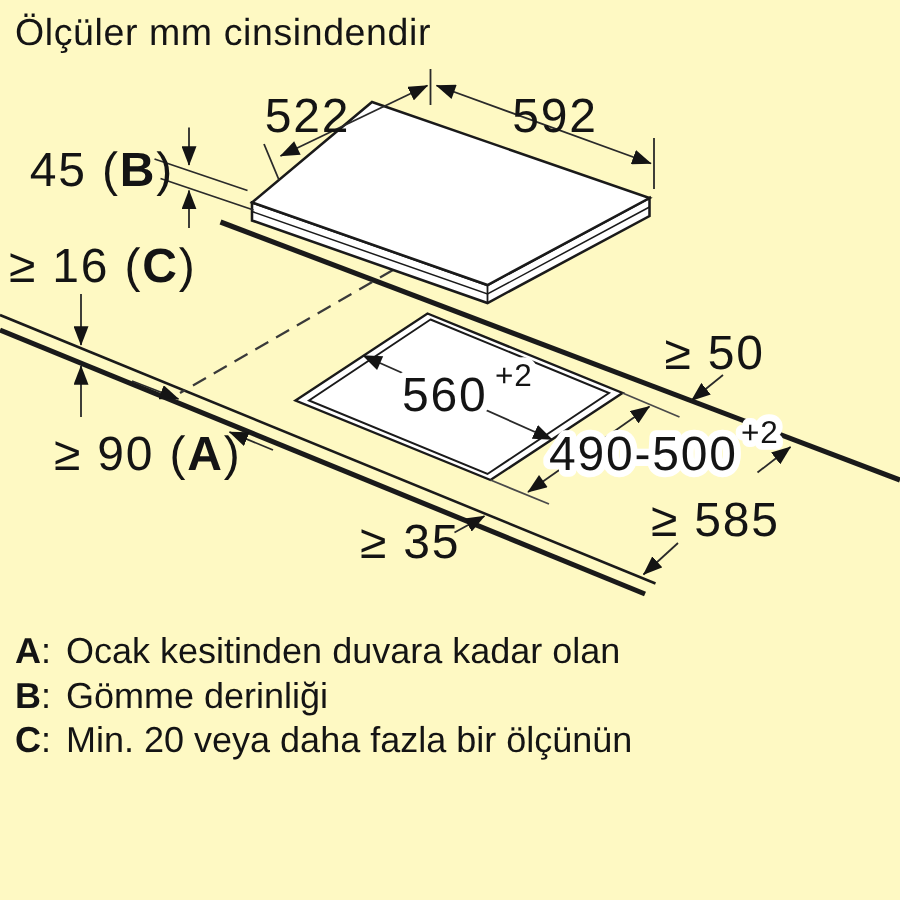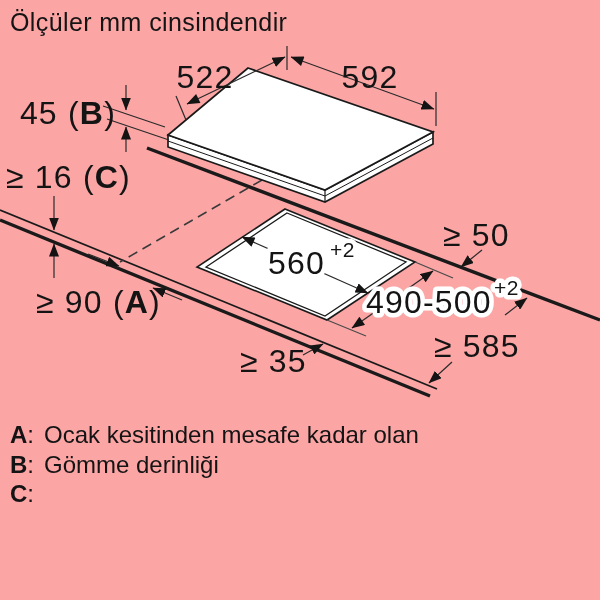--- a/index.html
+++ b/index.html
@@ -1,16 +1,16 @@
 <!DOCTYPE html>
 <html><head>
 <meta charset="utf-8">
 <style>
   html,body{margin:0;padding:0;background:#fff;}
-  .page{position:relative;width:600px;height:600px;background:#fca5a5;overflow:hidden;
+  .page{position:relative;width:600px;height:600px;background:#fef9c3;overflow:hidden;
         font-family:"Liberation Sans",sans-serif;color:#111;}
   .title{position:absolute;left:10px;top:8px;font-size:25px;letter-spacing:.4px;color:#141414;}
   .diagram{position:absolute;left:0;top:0;}
   svg text{font-family:"Liberation Sans",sans-serif;fill:#141414;}
   .dim{font-size:32px;letter-spacing:1.2px;}
   .dim-sup{font-size:21px;letter-spacing:.5px;}
   .cased{paint-order:stroke;stroke:#ffffff;stroke-width:9px;stroke-linejoin:round;}
   .legend{position:absolute;left:10px;top:420px;width:578px;font-size:24px;line-height:29.5px;color:#141414;}
   .legend-item{display:grid;grid-template-columns:34px 1fr;}
   .legend-letter b{font-weight:bold;}
@@ -117,29 +117,30 @@
       <line x1="505" y1="315" x2="527" y2="298" stroke="#2a2a2a" stroke-width="1.2" marker-end="url(#ae)"></line>
       <line x1="452" y1="362" x2="429" y2="383" stroke="#2a2a2a" stroke-width="1.2" marker-end="url(#ae)"></line>
       <text class="dim" x="434" y="357">≥ 585</text>
     </g>
   </svg>
 
   <div class="legend">
     <div class="legend-item">
       <span class="legend-letter"><b>A</b><span>:</span></span>
       <span class="legend-text">
-        <div>Ocak kesitinden mesafe kadar olan</div>
+        <div>Ocak kesitinden duvara kadar olan</div>
       </span>
     </div>
     <div class="legend-item">
       <span class="legend-letter"><b>B</b><span>:</span></span>
       <span class="legend-text">
         <div>Gömme derinliği</div>
       </span>
     </div>
     <div class="legend-item">
       <span class="legend-letter"><b>C</b><span>:</span></span>
       <span class="legend-text">
+        <div>Min. 20 veya daha fazla bir ölçünün</div>
       </span>
     </div>
   </div>
 
 </div>
 
 </body></html>

